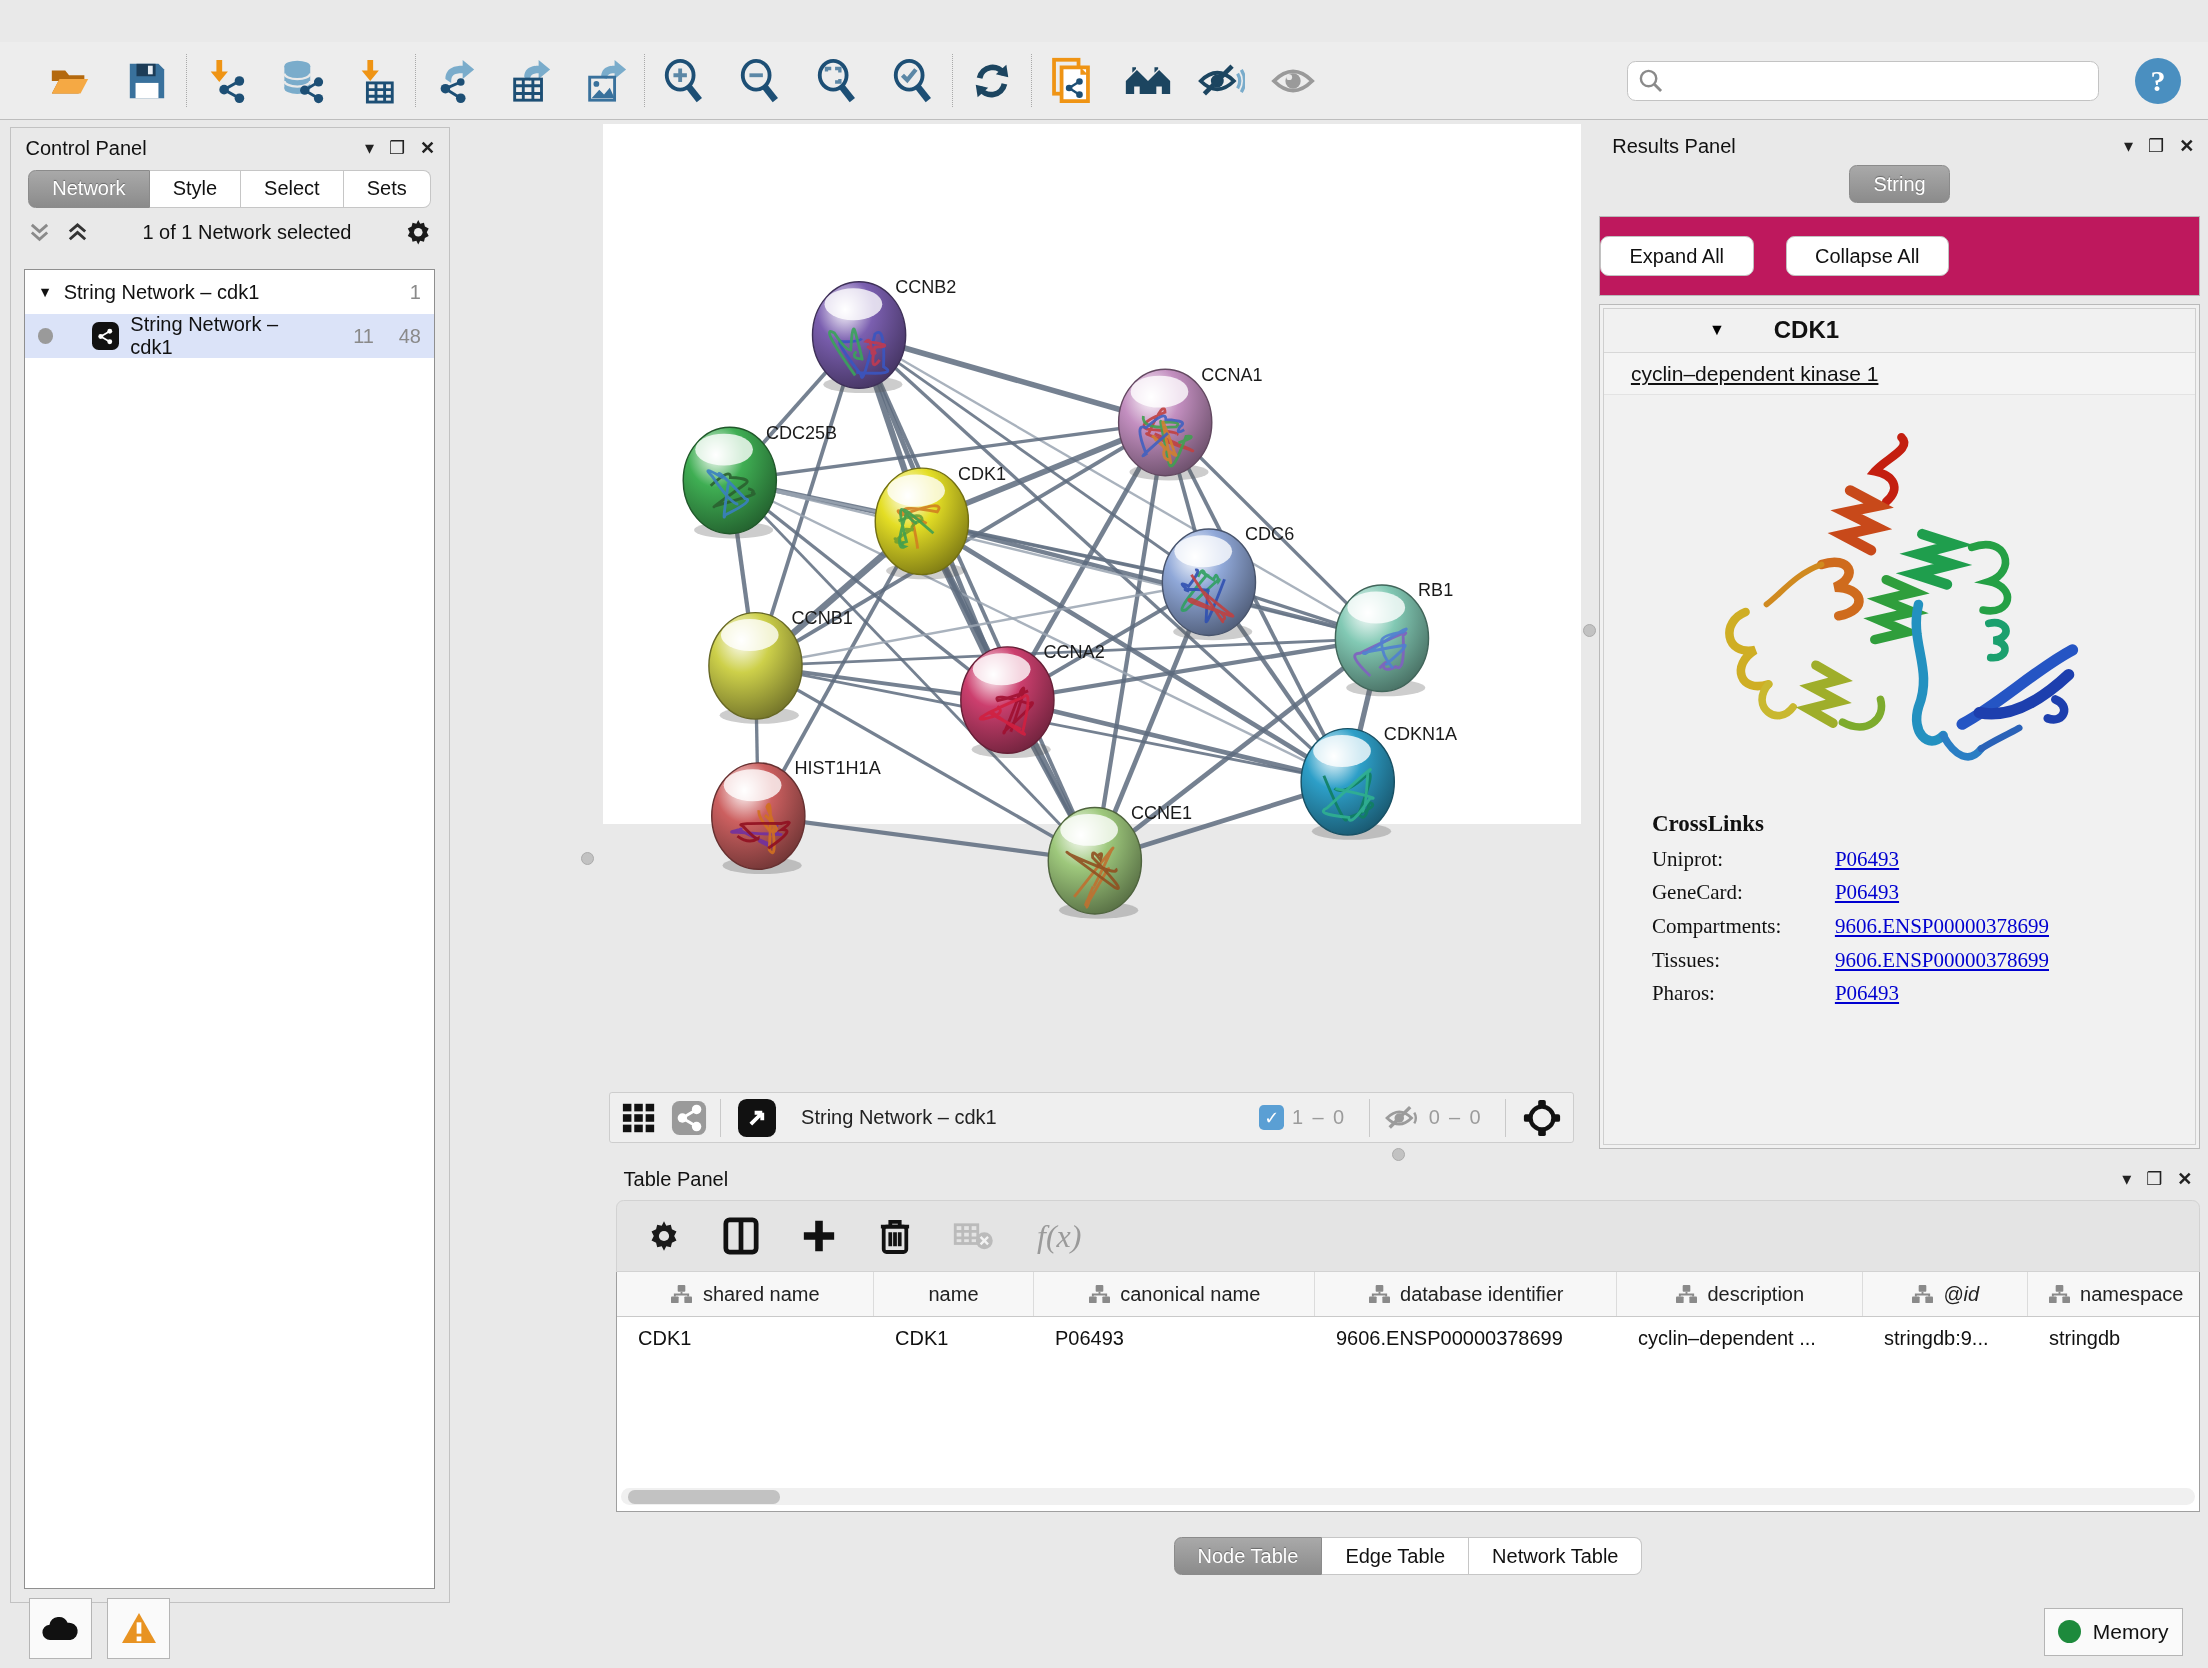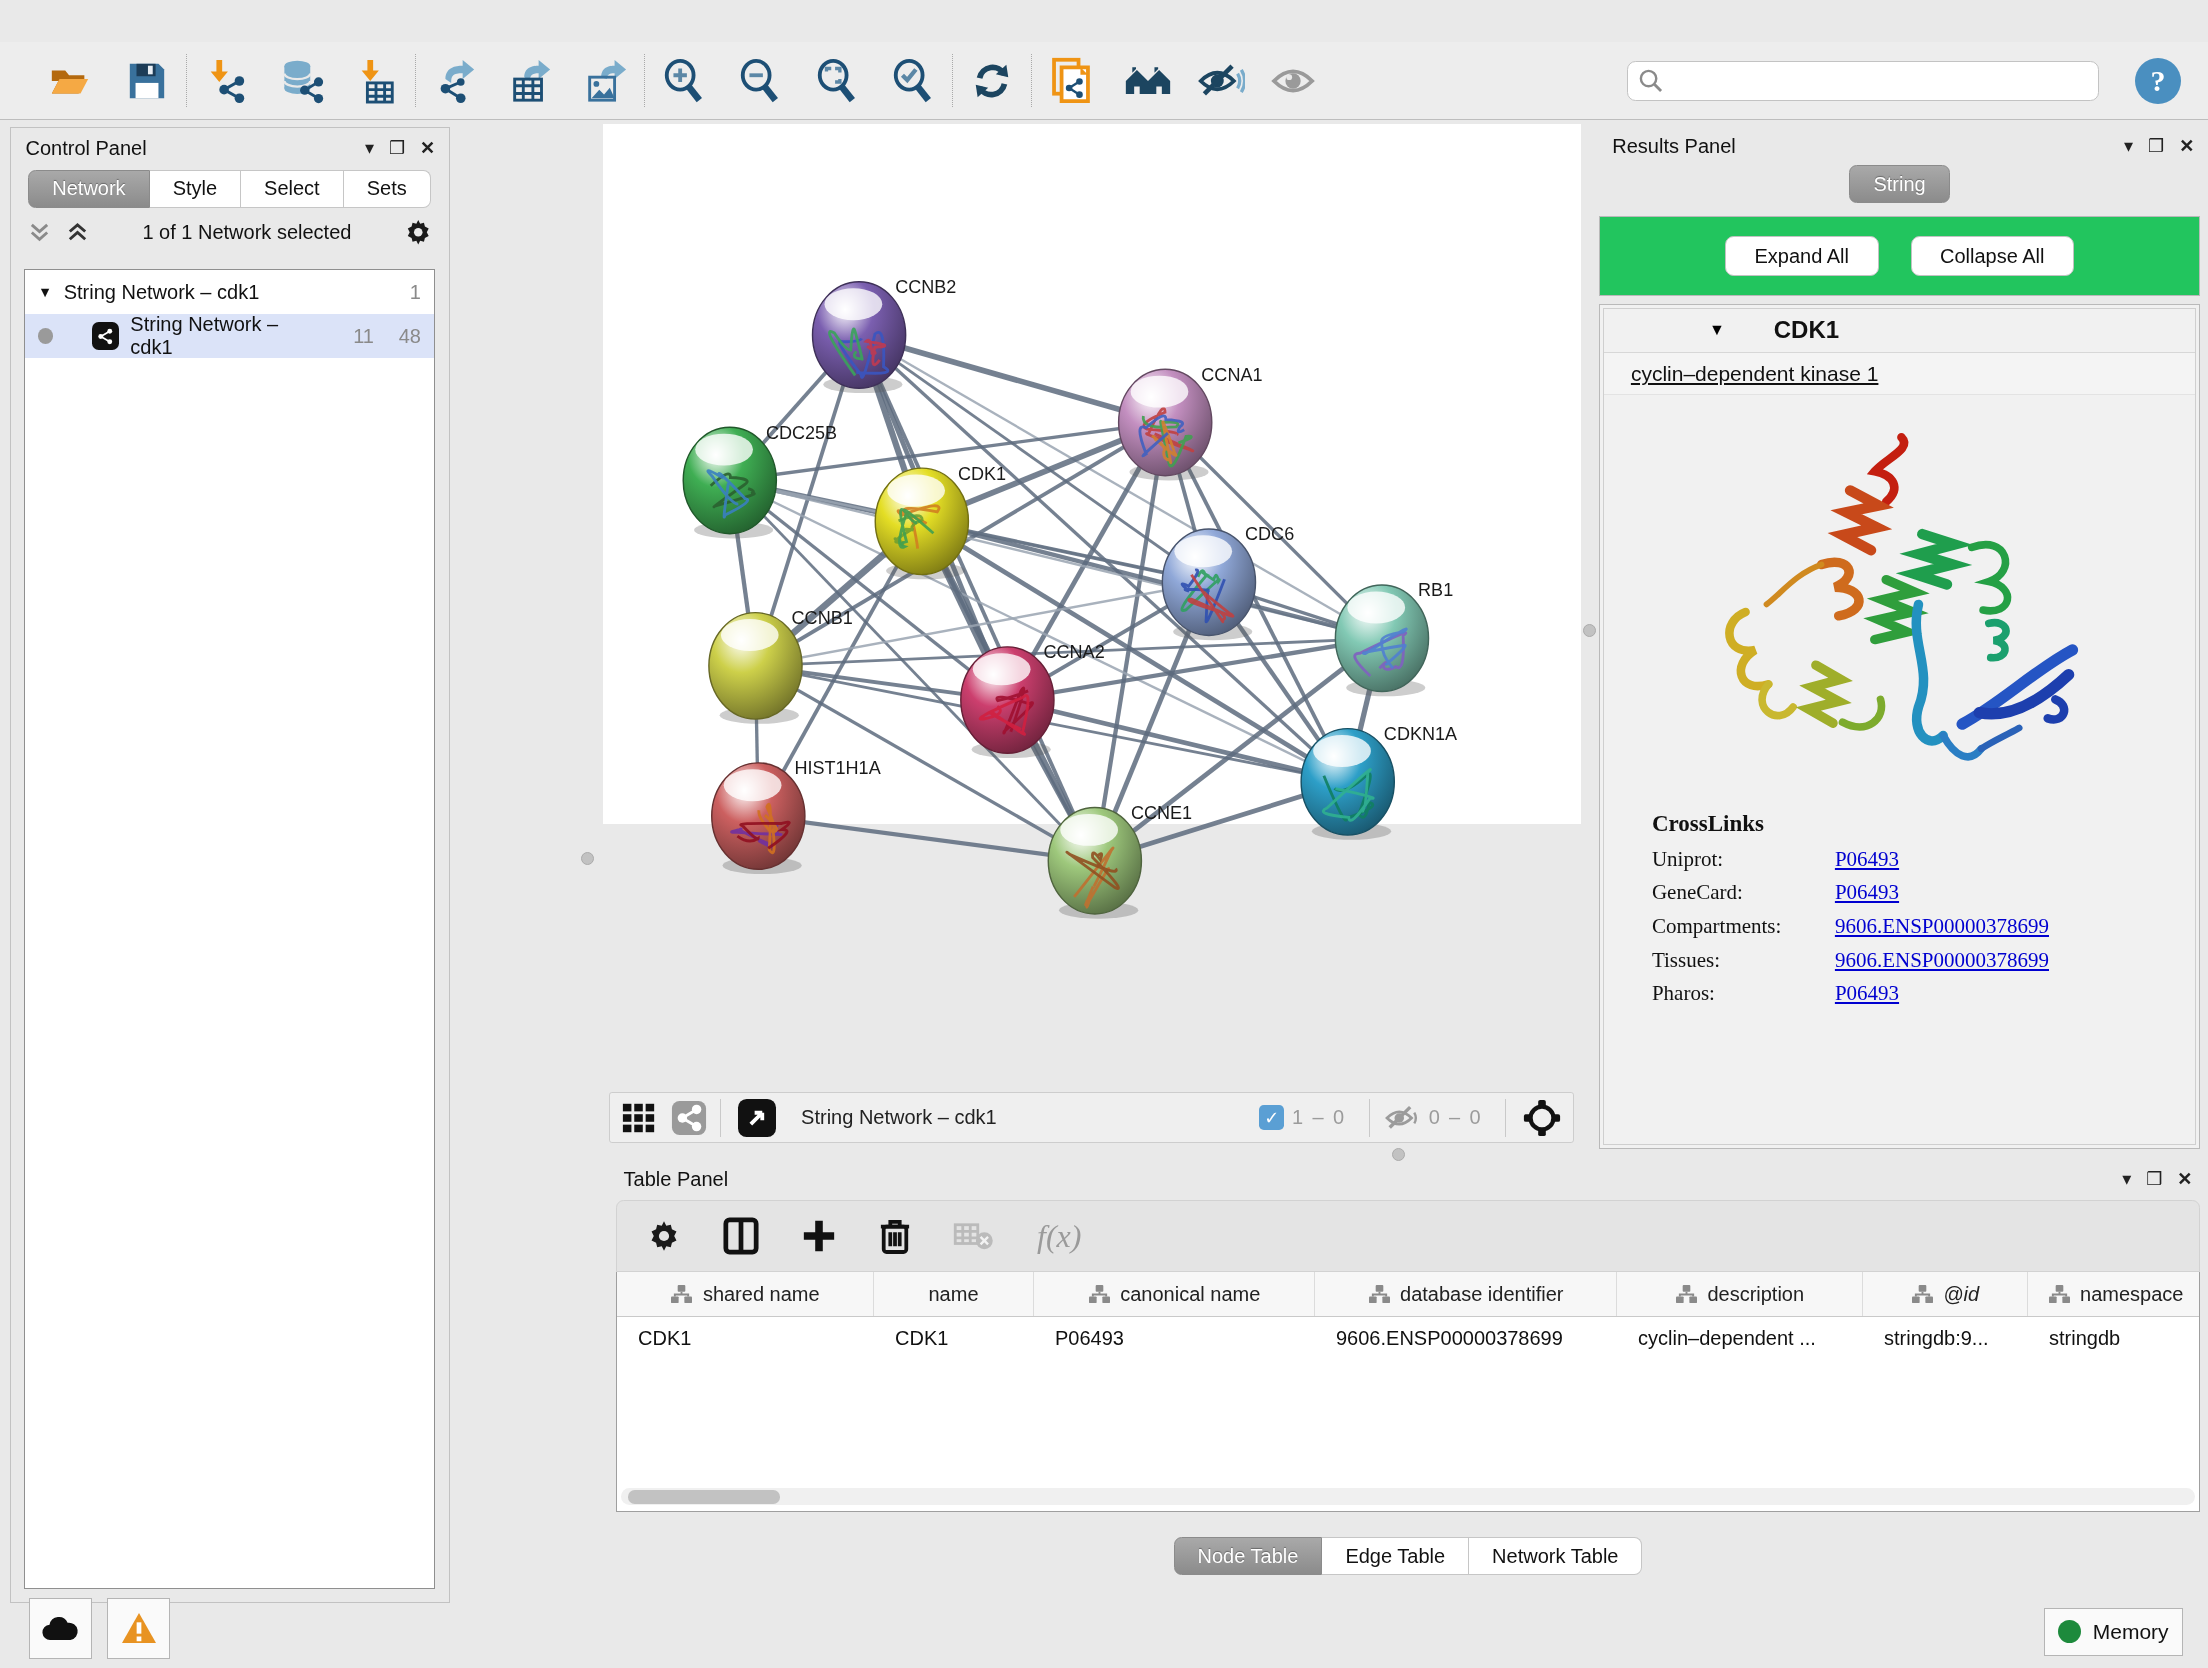--- a/index.html
+++ b/index.html
@@ -70,22 +70,22 @@
     align-items:center; justify-content:center; margin-left:13.3px; }
 
   .divider-dot { position:absolute; width:13.3px; height:13.3px; border-radius:50%; background:#c2c2c2;
     border:1px solid #ababab; }
 
   
   #results-panel { position:absolute; left:1599px; top:127px; width:601px; height:1021px; }
   #rp-header { height:38px; display:flex; align-items:center; justify-content:space-between; padding:0 5.7px 0 13.3px; }
   #rp-tabrow { display:flex; justify-content:center; }
   #rp-tabrow .seg-tab { border-radius:7.6px; }
-  #rp-box1 { margin-top:13.3px; border:1px solid #b9b9b9; background:#22c55e; height:80px;
-    display:flex; align-items:center; justify-content:center; gap:32px; }
+  #rp-box1 { margin-top:13.3px; border:1px solid #b9b9b9; background:#be185d; height:80px;
+    display:flex; align-items:center; justify-content:flex-start; gap:32px; }
   .rp-btn { background:#fff; border:1px solid #c2c2c2; border-radius:8.6px; height:40px; padding:0 28.5px;
     font-size:20px; color:#111; display:flex; align-items:center; }
   #rp-box2 { margin-top:7.6px; border:1px solid #b9b9b9; background:#f1f1f1; height:845px; padding:2.9px; }
   #rp-sec { border:1px solid #cfcfcf; height:100%; background:#f1f1f1; overflow:hidden; }
   #rp-sec-head { height:44px; display:flex; align-items:center; gap:49px; padding-left:105px;
     border-bottom:1px solid #d7d7d7; }
   #rp-protein-name { font-size:24px; font-weight:bold; color:#111; }
   #rp-desc { font-size:21px; color:#111; padding:9.5px 0 7.6px 27px; background:#f4f4f4;
     border-bottom:1px solid #e3e3e3;text-decoration:underline; }
   #rp-structure { display:block; margin:27px auto 3.8px auto; }

